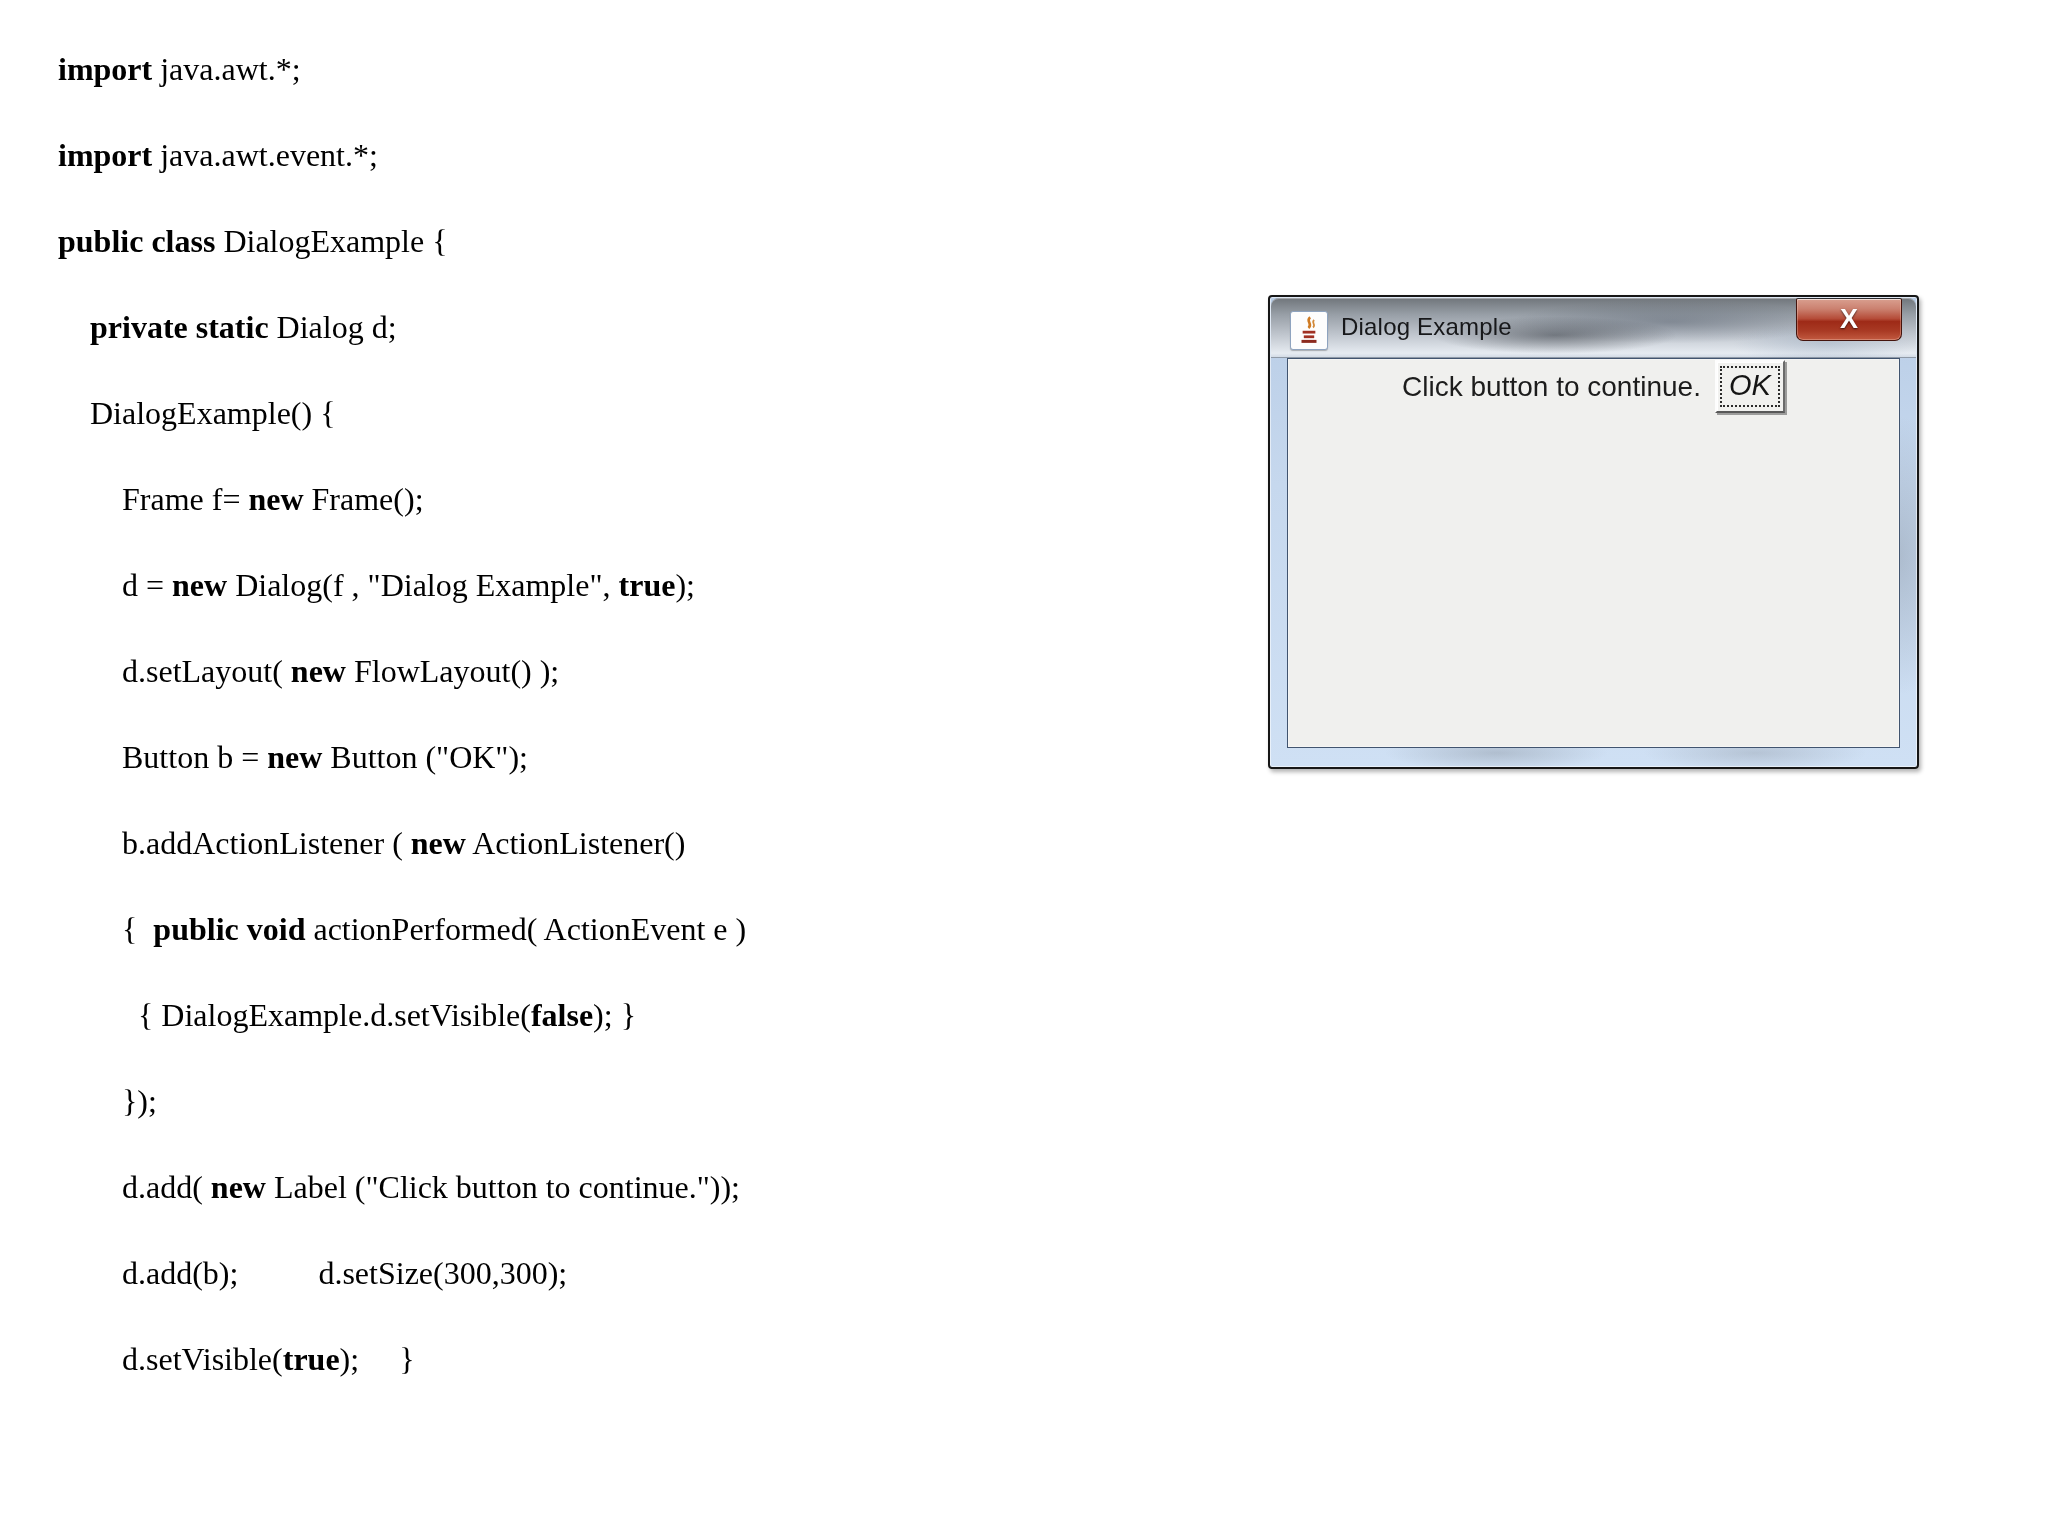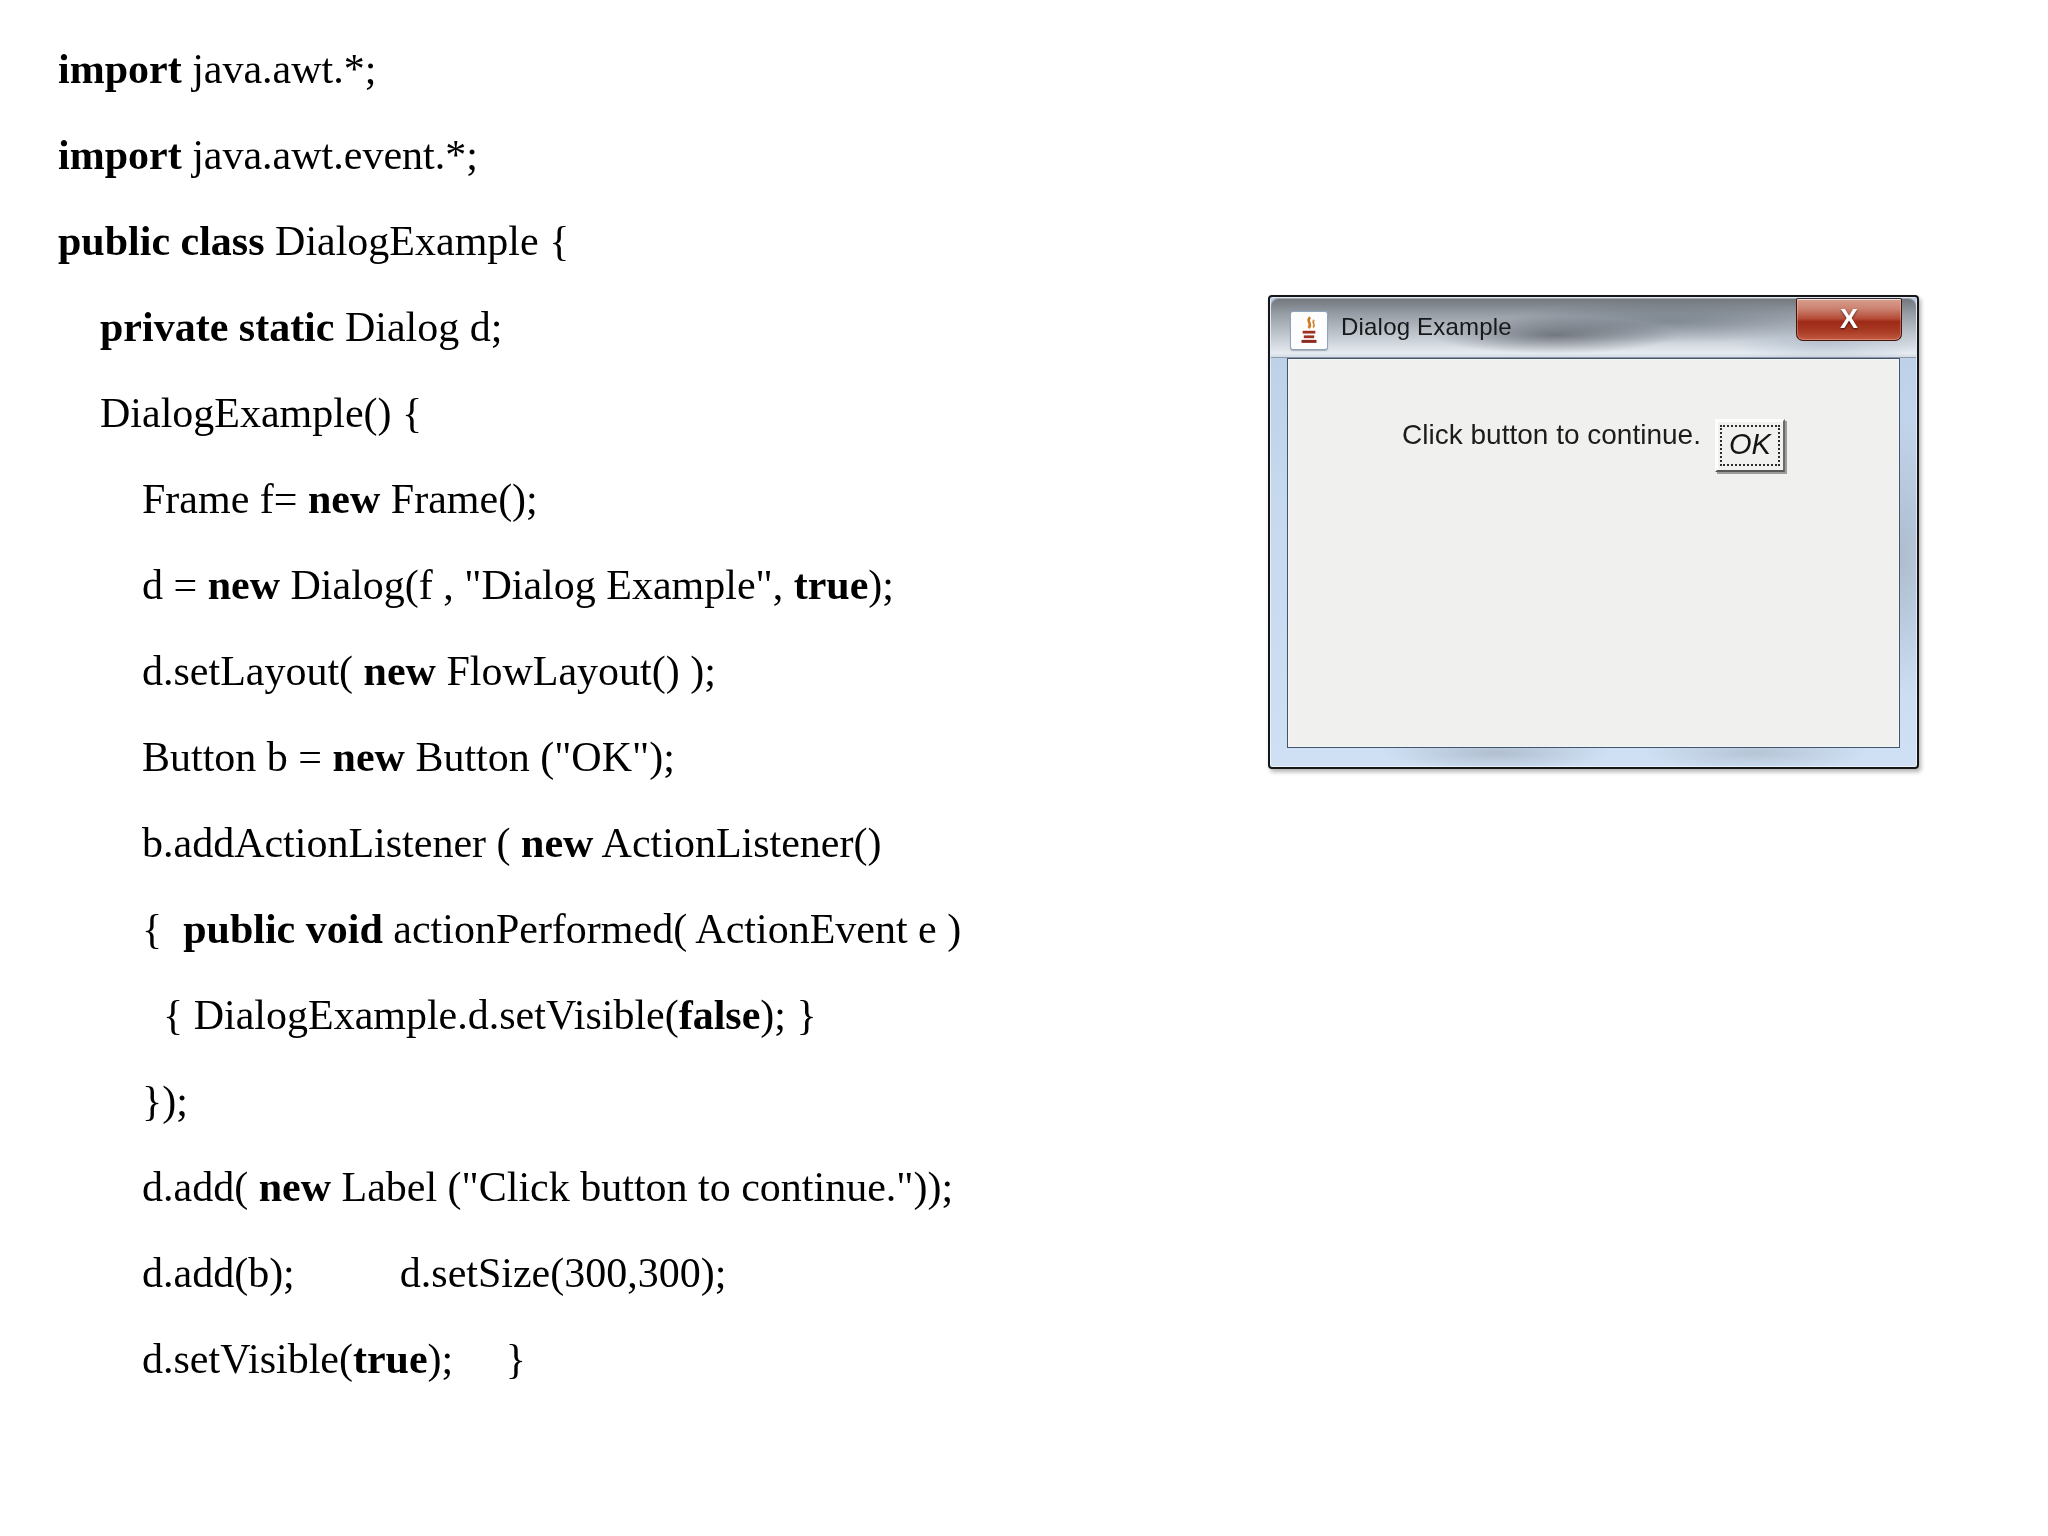--- a/index.html
+++ b/index.html
@@ -1,20 +1,20 @@
 <!DOCTYPE html>
 <html style="--close-red: #9e2a17; --close-hi: #d99f8f; --panel-bg: #f0f0ee; --frame-blue: #c6d8ee; --title-text: #17181a;"><head>
 <meta charset="utf-8">
 <style>
   html,body{margin:0;padding:0;background:#ffffff;}
   .stage{position:relative;width:2048px;height:1536px;background:#ffffff;overflow:hidden;
          font-family:"Liberation Serif", serif;}
 
   
-  .code{position:absolute;left:58px;top:26px;font-size:42px;line-height:86px;
+  .code{position:absolute;left:58px;top:26px;font-size:32px;line-height:86px;
         color:#000;white-space:pre;font-family:"Liberation Serif", serif;}
   .code .ln{height:86px;}
   .code .kw{font-weight:bold;}
 
   
   .dlg{position:absolute;left:1268px;top:295px;width:647px;height:470px;
        border:2px solid #161616;border-radius:4px;
        background:
          radial-gradient(ellipse 90px 200px at 97% 55%, rgba(120,130,142,.35), transparent 70%),
          radial-gradient(ellipse 160px 26px at 35% 97%, rgba(120,128,138,.35), transparent 70%),
@@ -37,21 +37,21 @@
   .close{position:absolute;right:14px;top:0;width:104px;height:41px;
        border:1px solid #44140d;border-top:1px solid #2c2c30;border-radius:2px 2px 7px 7px;
        background:linear-gradient(180deg,var(--close-hi) 0%,#cb8170 24%,#b54c38 48%,var(--close-red) 55%,#a93a24 78%,#c25a40 100%);
        box-shadow:inset 0 1px 0 rgba(255,255,255,.55), inset 0 0 0 1px rgba(255,230,215,.30);
        display:flex;align-items:center;justify-content:center;cursor:pointer;}
   .close .x{font-family:"Liberation Sans", sans-serif;font-weight:bold;font-size:27px;
        color:#fff;text-shadow:0 1px 2px rgba(0,0,0,.65);line-height:1;}
   .panel{position:absolute;left:17px;right:17px;top:61px;bottom:19px;
        background:var(--panel-bg);border:1px solid #41546f;
        box-shadow:inset 0 0 0 1px rgba(255,255,255,.35);}
-  .flowrow{display:flex;justify-content:center;gap:14px;padding-top:28px;margin-top:32px;}
+  .flowrow{display:flex;justify-content:center;align-items:center;gap:14px;padding-top:1px;}
   .dlglabel{font-family:"Liberation Sans", sans-serif;font-size:28px;color:#1c1c1c;}
   .okbtn{width:70px;height:53px;background:#f1f1ef;padding:0;margin:0;cursor:pointer;
        border:2px solid;border-color:#fdfdfd #6a6a6a #585858 #fdfdfd;border-radius:0;
        box-shadow:2px 2px 0 rgba(110,110,110,.65), inset 1px 1px 0 #ffffff;
        display:flex;align-items:center;justify-content:center;}
   .okin{border:2px dotted #2b2b2b;padding:2px 7px 4px 7px;
        font-family:"Liberation Sans", sans-serif;font-size:29px;color:#141414;line-height:1.05;font-style:italic;}
 </style>
 </head>
 <body>

